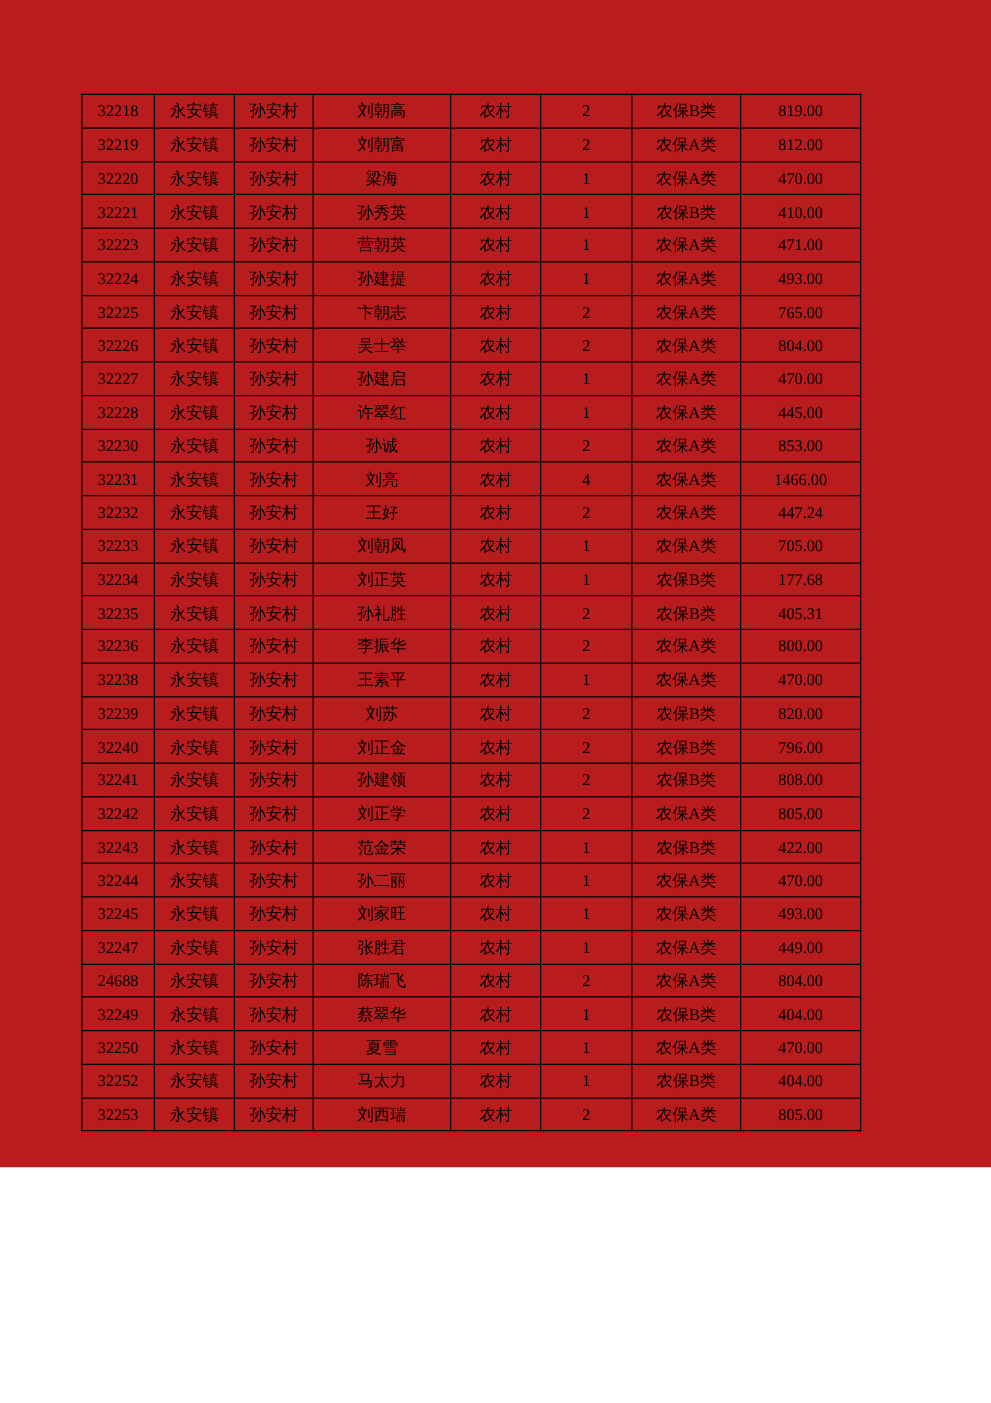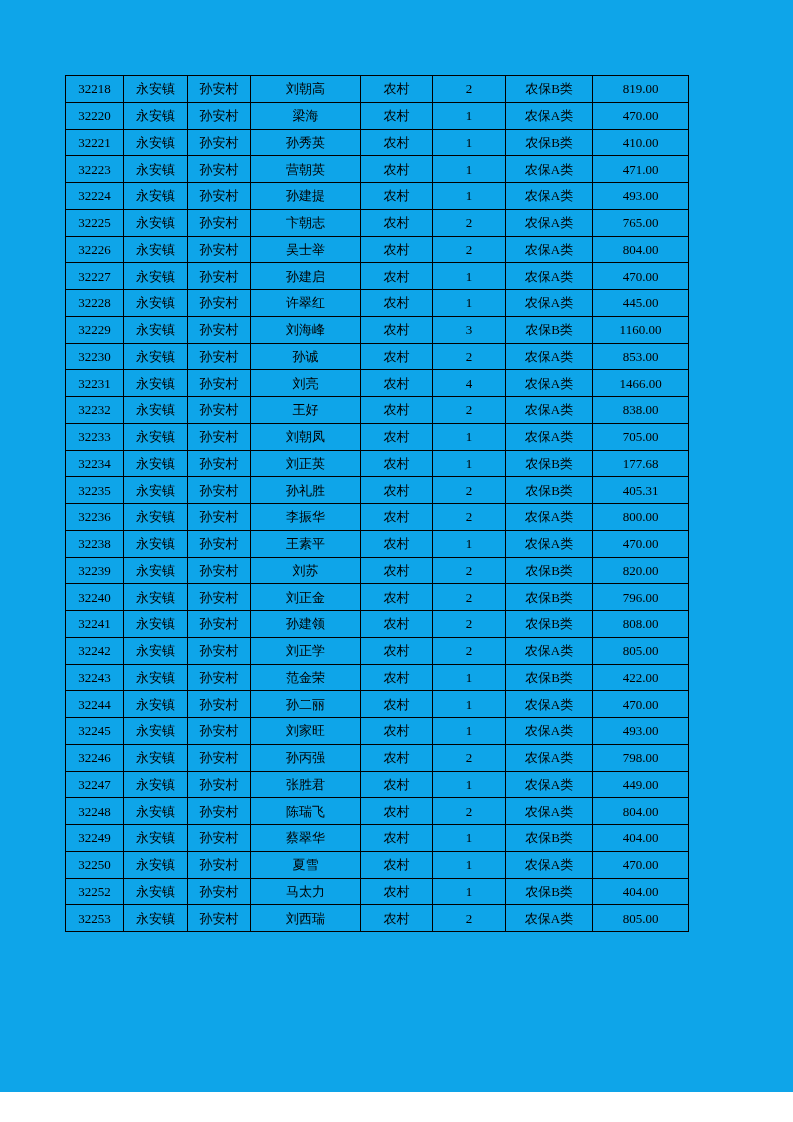--- a/index.html
+++ b/index.html
@@ -3,22 +3,22 @@
 <meta charset="utf-8">
 <style>
   html, body {
     margin: 0;
     padding: 0;
     background: #ffffff;
   }
   .page {
     position: relative;
     width: 793px;
-    height: 1092px;
-    background: #0ea5e9;
+    height: 934px;
+    background: #b91c1c;
     font-family: "Liberation Serif", "DejaVu Serif", serif;
     color: #000000;
     overflow: hidden;
   }
   table.roster {
     position: absolute;
     left: 65px;
     top: 75px;
     border-collapse: collapse;
     table-layout: fixed;
@@ -63,20 +63,30 @@
           <td>32218</td>
           <td>永安镇</td>
           <td>孙安村</td>
           <td>刘朝高</td>
           <td>农村</td>
           <td>2</td>
           <td>农保B类</td>
           <td>819.00</td>
         </tr>
         <tr>
+          <td>32219</td>
+          <td>永安镇</td>
+          <td>孙安村</td>
+          <td>刘朝富</td>
+          <td>农村</td>
+          <td>2</td>
+          <td>农保A类</td>
+          <td>812.00</td>
+        </tr>
+        <tr>
           <td>32220</td>
           <td>永安镇</td>
           <td>孙安村</td>
           <td>梁海</td>
           <td>农村</td>
           <td>1</td>
           <td>农保A类</td>
           <td>470.00</td>
         </tr>
         <tr>
@@ -143,30 +153,20 @@
           <td>32228</td>
           <td>永安镇</td>
           <td>孙安村</td>
           <td>许翠红</td>
           <td>农村</td>
           <td>1</td>
           <td>农保A类</td>
           <td>445.00</td>
         </tr>
         <tr>
-          <td>32229</td>
-          <td>永安镇</td>
-          <td>孙安村</td>
-          <td>刘海峰</td>
-          <td>农村</td>
-          <td>3</td>
-          <td>农保B类</td>
-          <td>1160.00</td>
-        </tr>
-        <tr>
           <td>32230</td>
           <td>永安镇</td>
           <td>孙安村</td>
           <td>孙诚</td>
           <td>农村</td>
           <td>2</td>
           <td>农保A类</td>
           <td>853.00</td>
         </tr>
         <tr>
@@ -180,21 +180,21 @@
           <td>1466.00</td>
         </tr>
         <tr>
           <td>32232</td>
           <td>永安镇</td>
           <td>孙安村</td>
           <td>王好</td>
           <td>农村</td>
           <td>2</td>
           <td>农保A类</td>
-          <td>838.00</td>
+          <td>447.24</td>
         </tr>
         <tr>
           <td>32233</td>
           <td>永安镇</td>
           <td>孙安村</td>
           <td>刘朝凤</td>
           <td>农村</td>
           <td>1</td>
           <td>农保A类</td>
           <td>705.00</td>
@@ -303,41 +303,31 @@
           <td>32245</td>
           <td>永安镇</td>
           <td>孙安村</td>
           <td>刘家旺</td>
           <td>农村</td>
           <td>1</td>
           <td>农保A类</td>
           <td>493.00</td>
         </tr>
         <tr>
-          <td>32246</td>
-          <td>永安镇</td>
-          <td>孙安村</td>
-          <td>孙丙强</td>
-          <td>农村</td>
-          <td>2</td>
-          <td>农保A类</td>
-          <td>798.00</td>
-        </tr>
-        <tr>
           <td>32247</td>
           <td>永安镇</td>
           <td>孙安村</td>
           <td>张胜君</td>
           <td>农村</td>
           <td>1</td>
           <td>农保A类</td>
           <td>449.00</td>
         </tr>
         <tr>
-          <td>32248</td>
+          <td>24688</td>
           <td>永安镇</td>
           <td>孙安村</td>
           <td>陈瑞飞</td>
           <td>农村</td>
           <td>2</td>
           <td>农保A类</td>
           <td>804.00</td>
         </tr>
         <tr>
           <td>32249</td>

